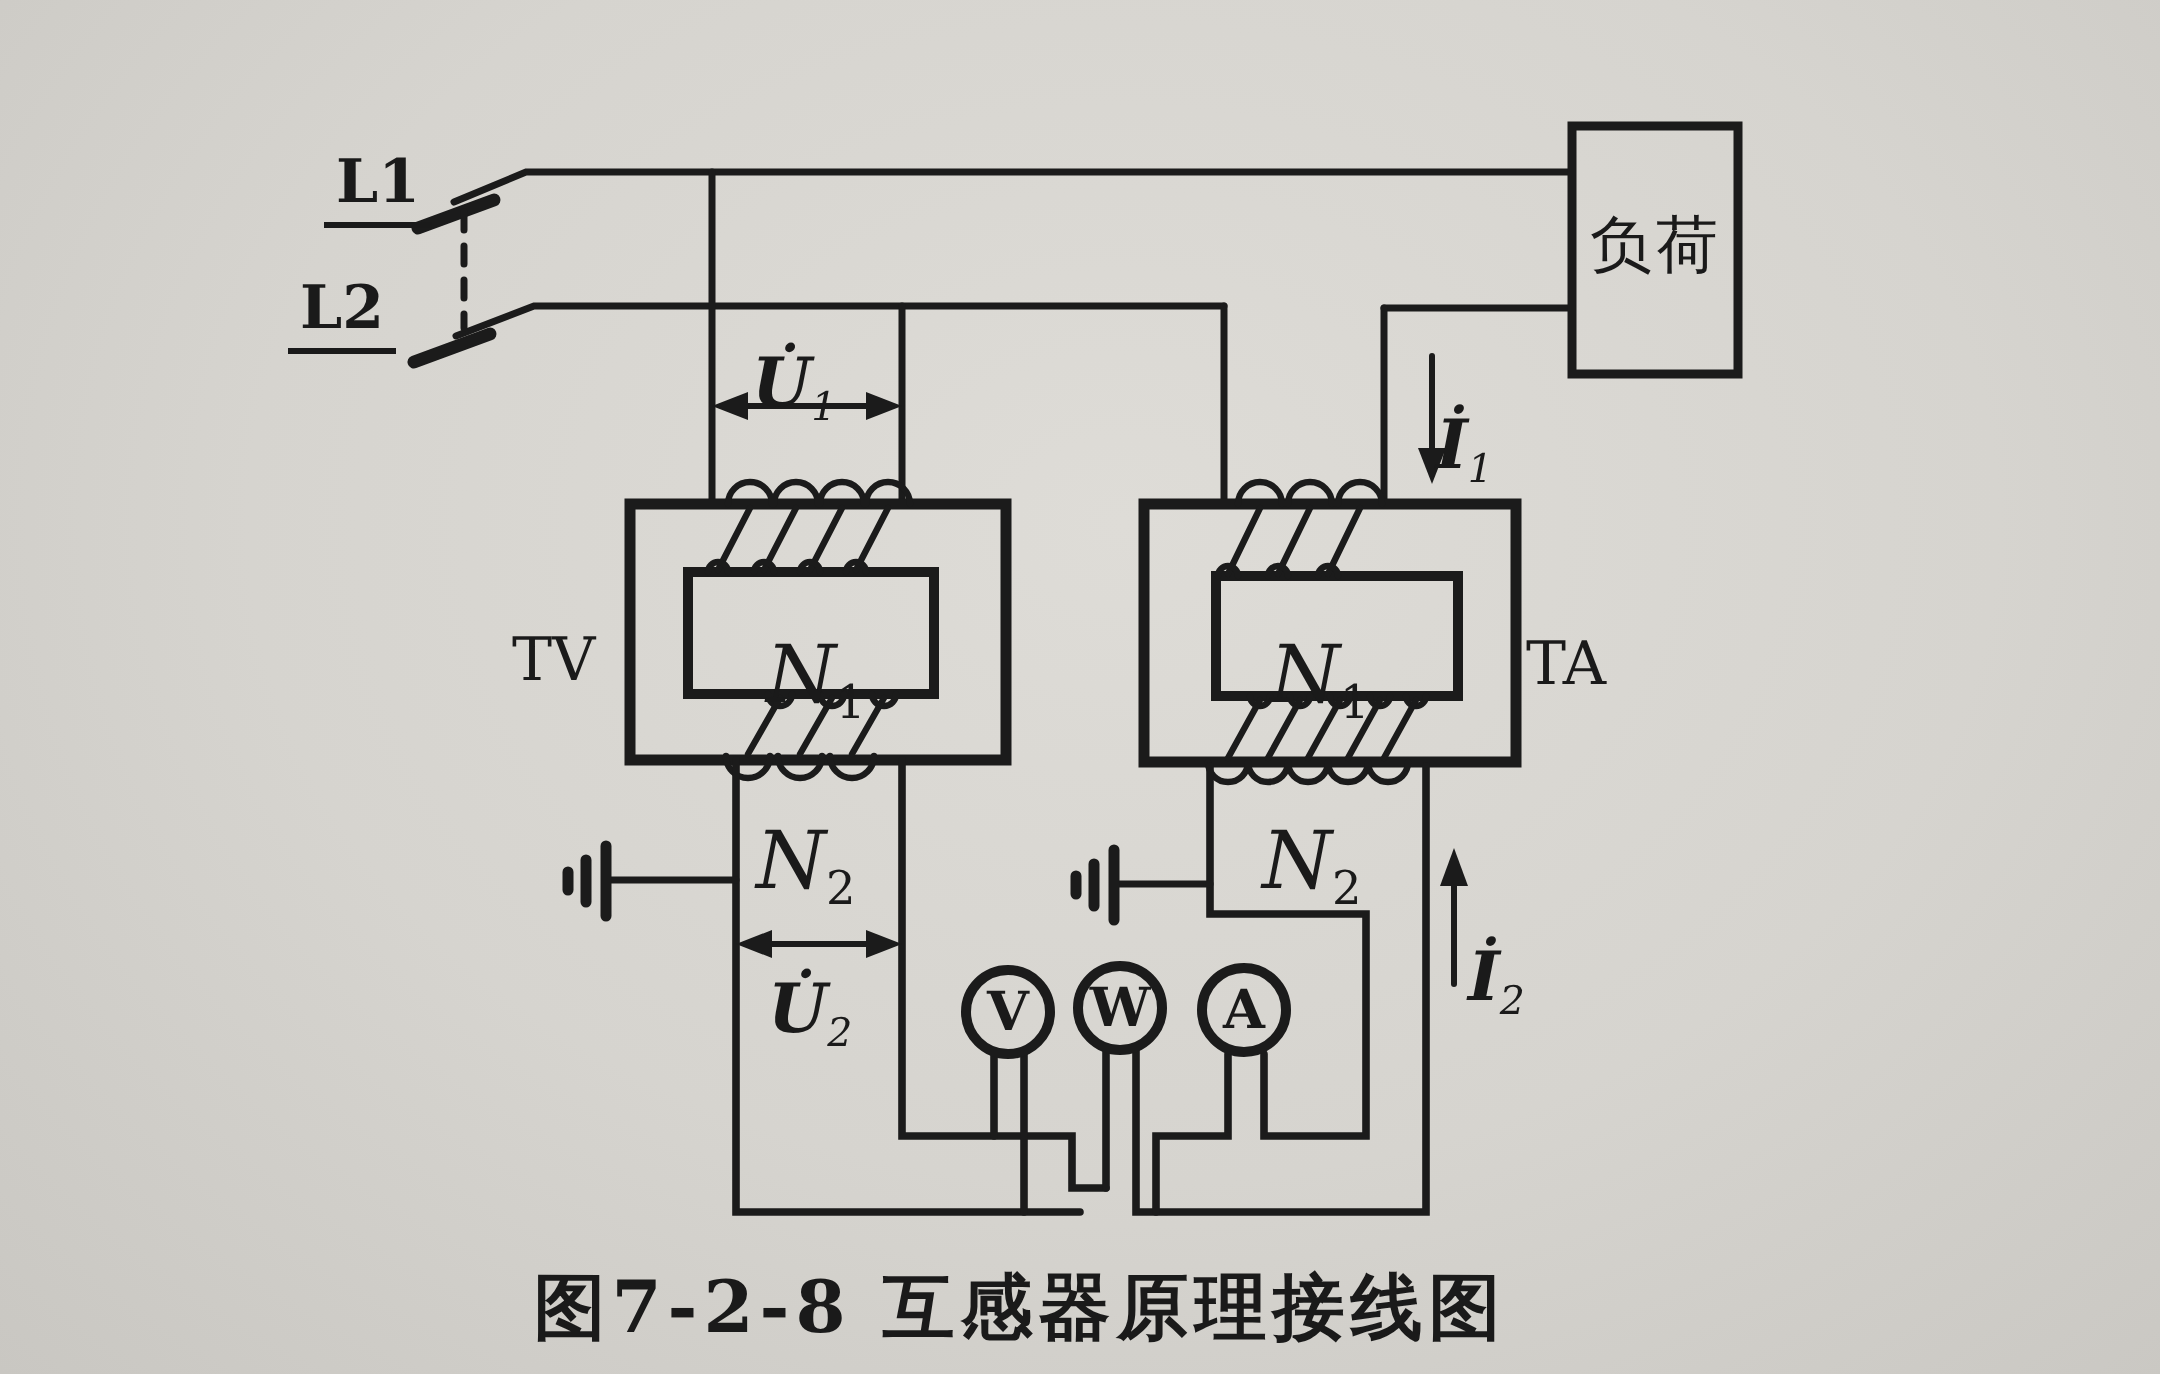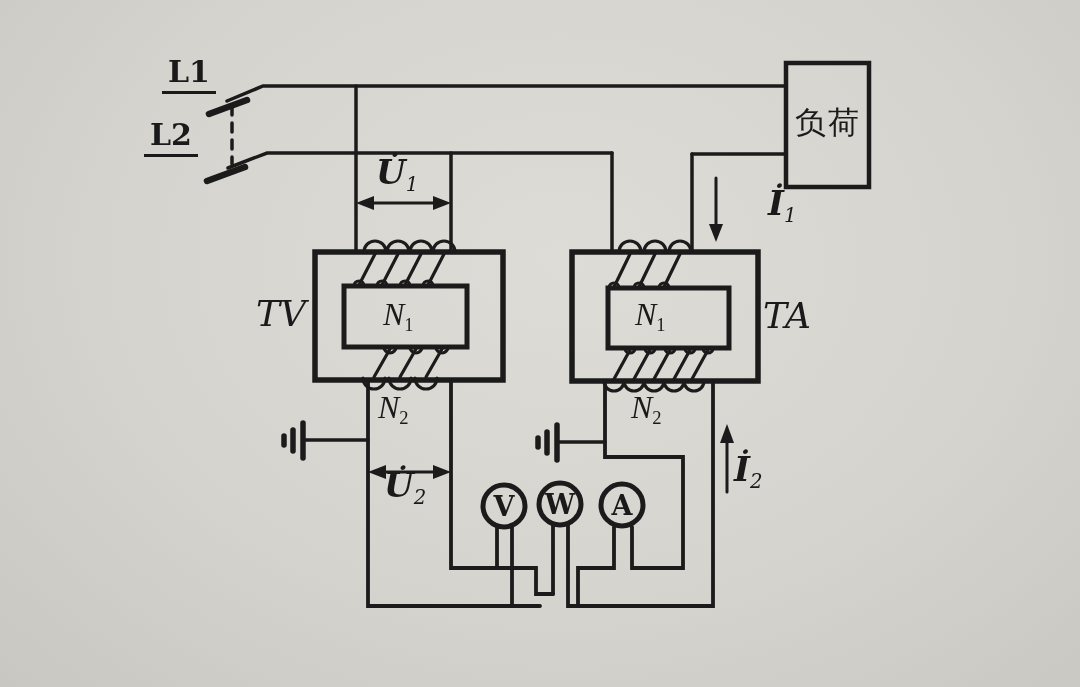--- a/index.html
+++ b/index.html
@@ -5,24 +5,24 @@
   html,body{margin:0;padding:0;}
   #page{
     position:relative;
     width:1080px;height:687px;
     background:radial-gradient(ellipse at 52% 38%, #dedcd7 0%, #d6d4cf 55%, #c9c7c2 100%);
     font-family:"DejaVu Serif","Liberation Serif",serif;
     color:#1a1a1a;
     overflow:hidden;
   }
   #page svg{position:absolute;left:0;top:0;}
-  .lbl{position:absolute;line-height:1;white-space:nowrap;}
+  .lbl{position:absolute;line-height:1;white-space:nowrap;margin-top:20px;}
   .rail{font-size:30px;font-weight:bold;border-bottom:3px solid #1a1a1a;padding:0 6px 4px 6px;}
-  .dev{font-size:36px;font-style:italic;}
-  .turns{font-style:italic;font-size:32px;font-family:Liberation Serif, serif;}
+  .dev{font-size:30px;}
+  .turns{font-style:italic;font-size:40px;}
   .qty{font-style:italic;font-size:34px;font-weight:bold;}
   .sub{font-size:0.58em;font-style:normal;vertical-align:-0.35em;font-weight:normal;}
   .qty .sub{font-style:italic;}
   .meter-letter{
     position:absolute;width:42px;height:42px;
     display:flex;align-items:center;justify-content:center;
     font-size:27px;font-weight:bold;
   }
   .cjk{letter-spacing:2px;}
   #load-label{position:absolute;left:788px;top:102px;width:80px;text-align:center;font-size:31px;}
@@ -154,24 +154,25 @@
   <div class="lbl turns" style="left:631px;top:391px;">
     <span>N</span><span class="sub">2</span>
   </div>
 
   <div class="lbl qty" style="left:376px;top:155px;">
     <span>U̇</span><span class="sub">1</span>
   </div>
   <div class="lbl qty" style="left:384px;top:468px;">
     <span>U̇</span><span class="sub">2</span>
   </div>
-  <div class="lbl qty" style="left:768px;top:186px;">
+  <div class="lbl qty" style="left:718px;top:186px;">
     <span>İ</span><span class="sub">1</span>
   </div>
   <div class="lbl qty" style="left:734px;top:452px;">
     <span>İ</span><span class="sub">2</span>
   </div>
 
   <div class="meter-letter" style="left:483px;top:485px;">V</div>
   <div class="meter-letter" style="left:539px;top:483px;">W</div>
   <div class="meter-letter" style="left:601px;top:484px;">A</div>
 
+  <div id="caption" class="cjk">图7-2-8  互感器原理接线图</div>
 </div>
 
 </body></html>

